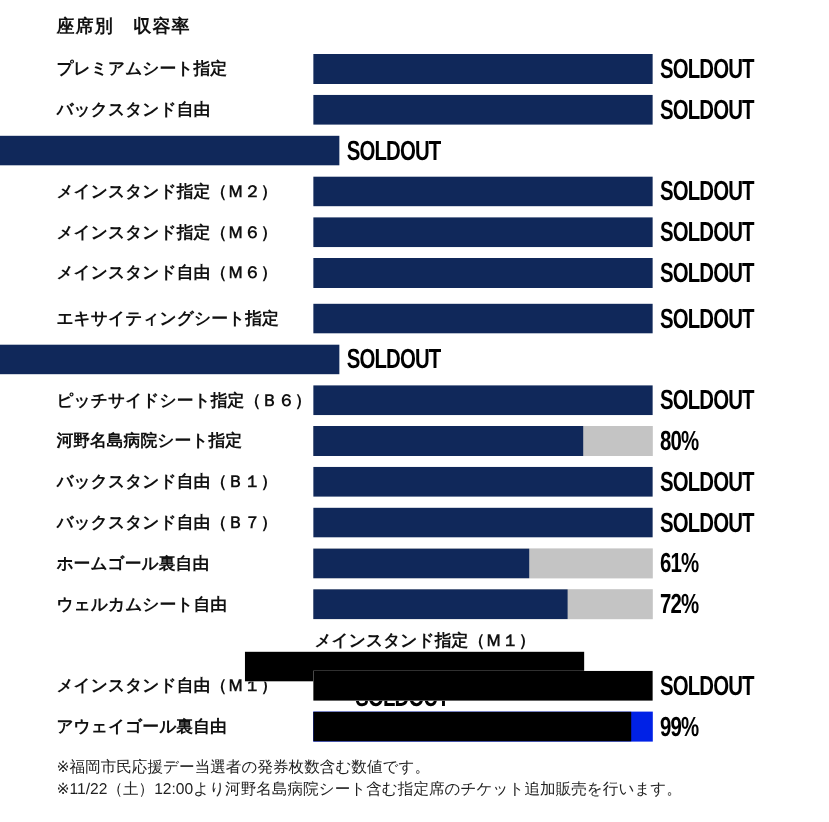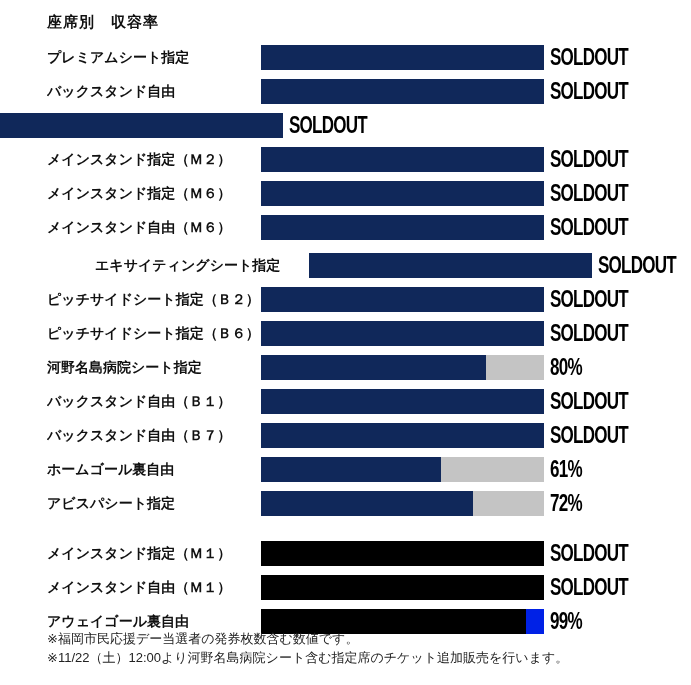--- a/index.html
+++ b/index.html
@@ -120,29 +120,28 @@
         </div>
         <div class="row-value">SOLDOUT</div>
       </div>
       <div class="row">
         <div class="row-label">メインスタンド自由（Ｍ６）</div>
         <div class="bar-track" style="background: rgb(255, 255, 255);">
           <div class="bar-fill" style="width: 100%; background: rgb(16, 40, 90);"></div>
         </div>
         <div class="row-value">SOLDOUT</div>
       </div>
-      <div class="row" style="margin-top: 4px; padding-left: 48px;">
+      <div class="row" style="margin-top: 4px;">
         <div class="row-label">エキサイティングシート指定</div>
         <div class="bar-track" style="background: rgb(255, 255, 255);">
           <div class="bar-fill" style="width: 100%; background: rgb(16, 40, 90);"></div>
         </div>
         <div class="row-value">SOLDOUT</div>
       </div>
       <div class="row">
-        <div class="row-label">ピッチサイドシート指定（Ｂ２）</div>
         <div class="bar-track" style="background: rgb(255, 255, 255);">
           <div class="bar-fill" style="width: 100%; background: rgb(16, 40, 90);"></div>
         </div>
         <div class="row-value">SOLDOUT</div>
       </div>
       <div class="row">
         <div class="row-label">ピッチサイドシート指定（Ｂ６）</div>
         <div class="bar-track" style="background: rgb(255, 255, 255);">
           <div class="bar-fill" style="width: 100%; background: rgb(16, 40, 90);"></div>
         </div>
@@ -170,27 +169,27 @@
         <div class="row-value">SOLDOUT</div>
       </div>
       <div class="row">
         <div class="row-label">ホームゴール裏自由</div>
         <div class="bar-track" style="background: rgb(196, 196, 196);">
           <div class="bar-fill" style="width: 63.5%; background: rgb(16, 40, 90);"></div>
         </div>
         <div class="row-value">61%</div>
       </div>
       <div class="row">
-        <div class="row-label">アビスパシート指定</div>
+        <div class="row-label">ウェルカムシート自由</div>
         <div class="bar-track" style="background: rgb(196, 196, 196);">
           <div class="bar-fill" style="width: 75%; background: rgb(16, 40, 90);"></div>
         </div>
         <div class="row-value">72%</div>
       </div>
-      <div class="row" style="margin-top: 16px;">
+      <div class="row" style="margin-top: 0; flex-direction: column;">
         <div class="row-label">メインスタンド指定（Ｍ１）</div>
         <div class="bar-track" style="background: rgb(255, 255, 255);">
           <div class="bar-fill" style="width: 100%; background: rgb(0, 0, 0);"></div>
         </div>
         <div class="row-value">SOLDOUT</div>
       </div>
       <div class="row">
         <div class="row-label">メインスタンド自由（Ｍ１）</div>
         <div class="bar-track" style="background: rgb(255, 255, 255);">
           <div class="bar-fill" style="width: 100%; background: rgb(0, 0, 0);"></div>

